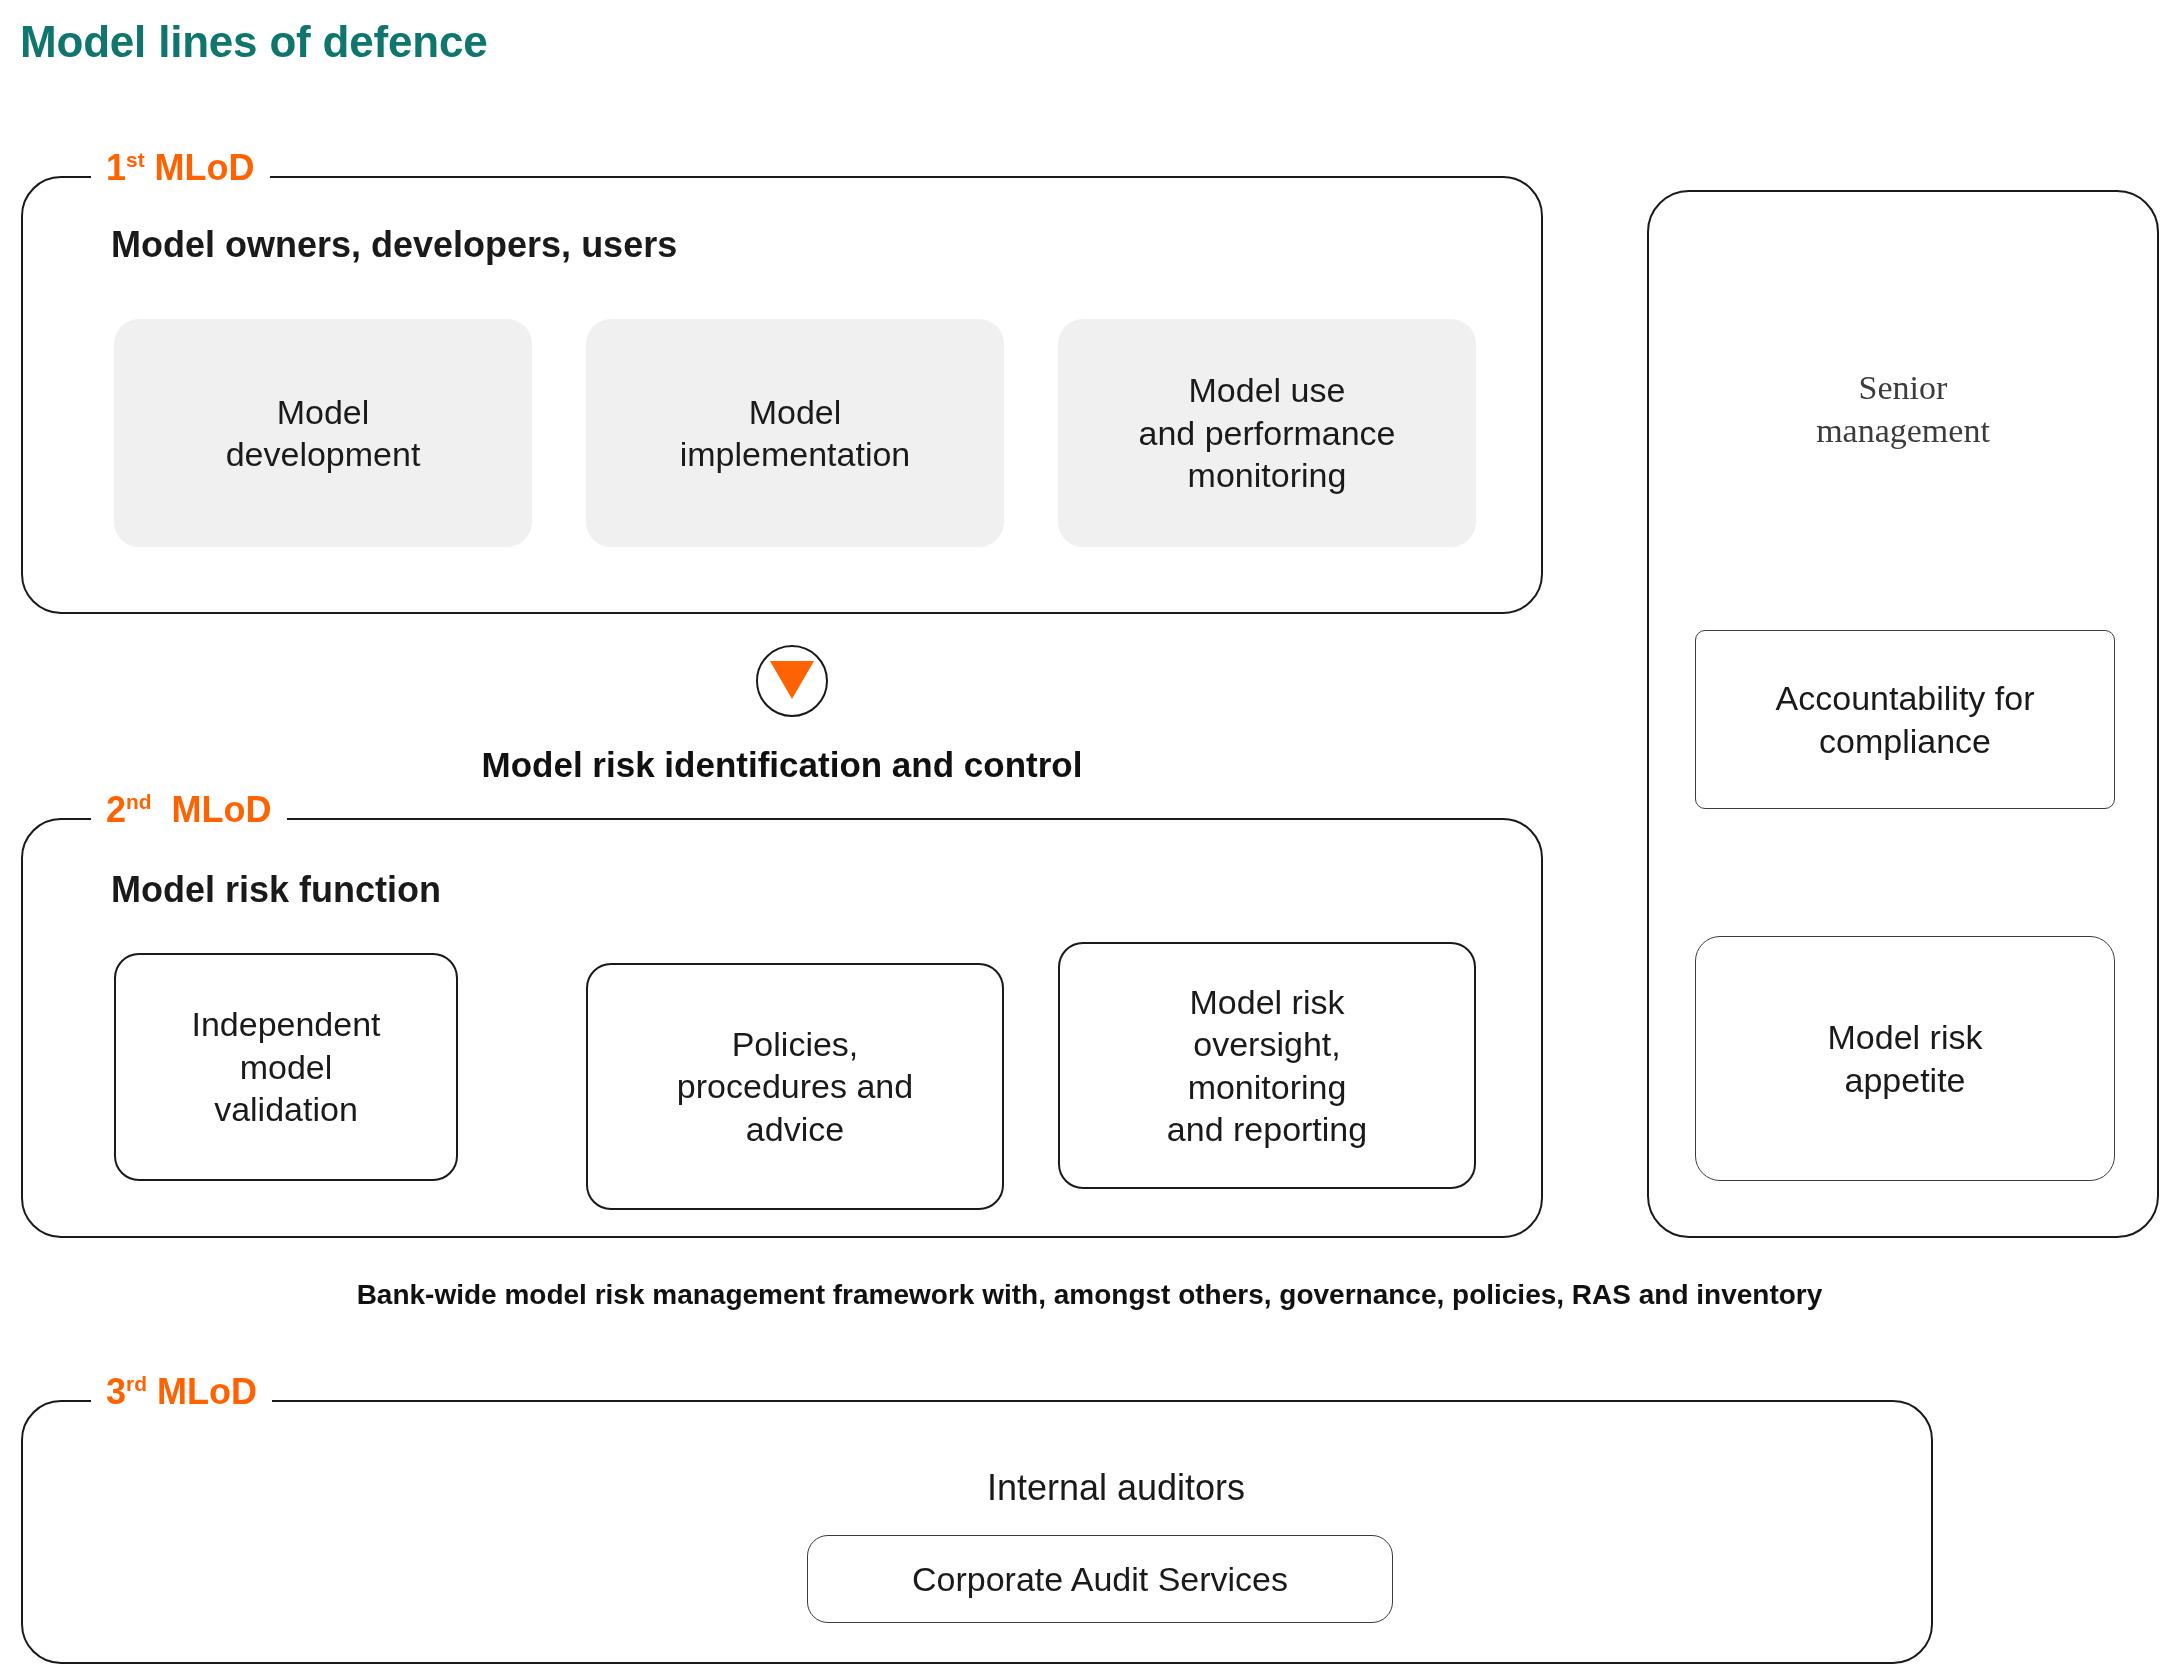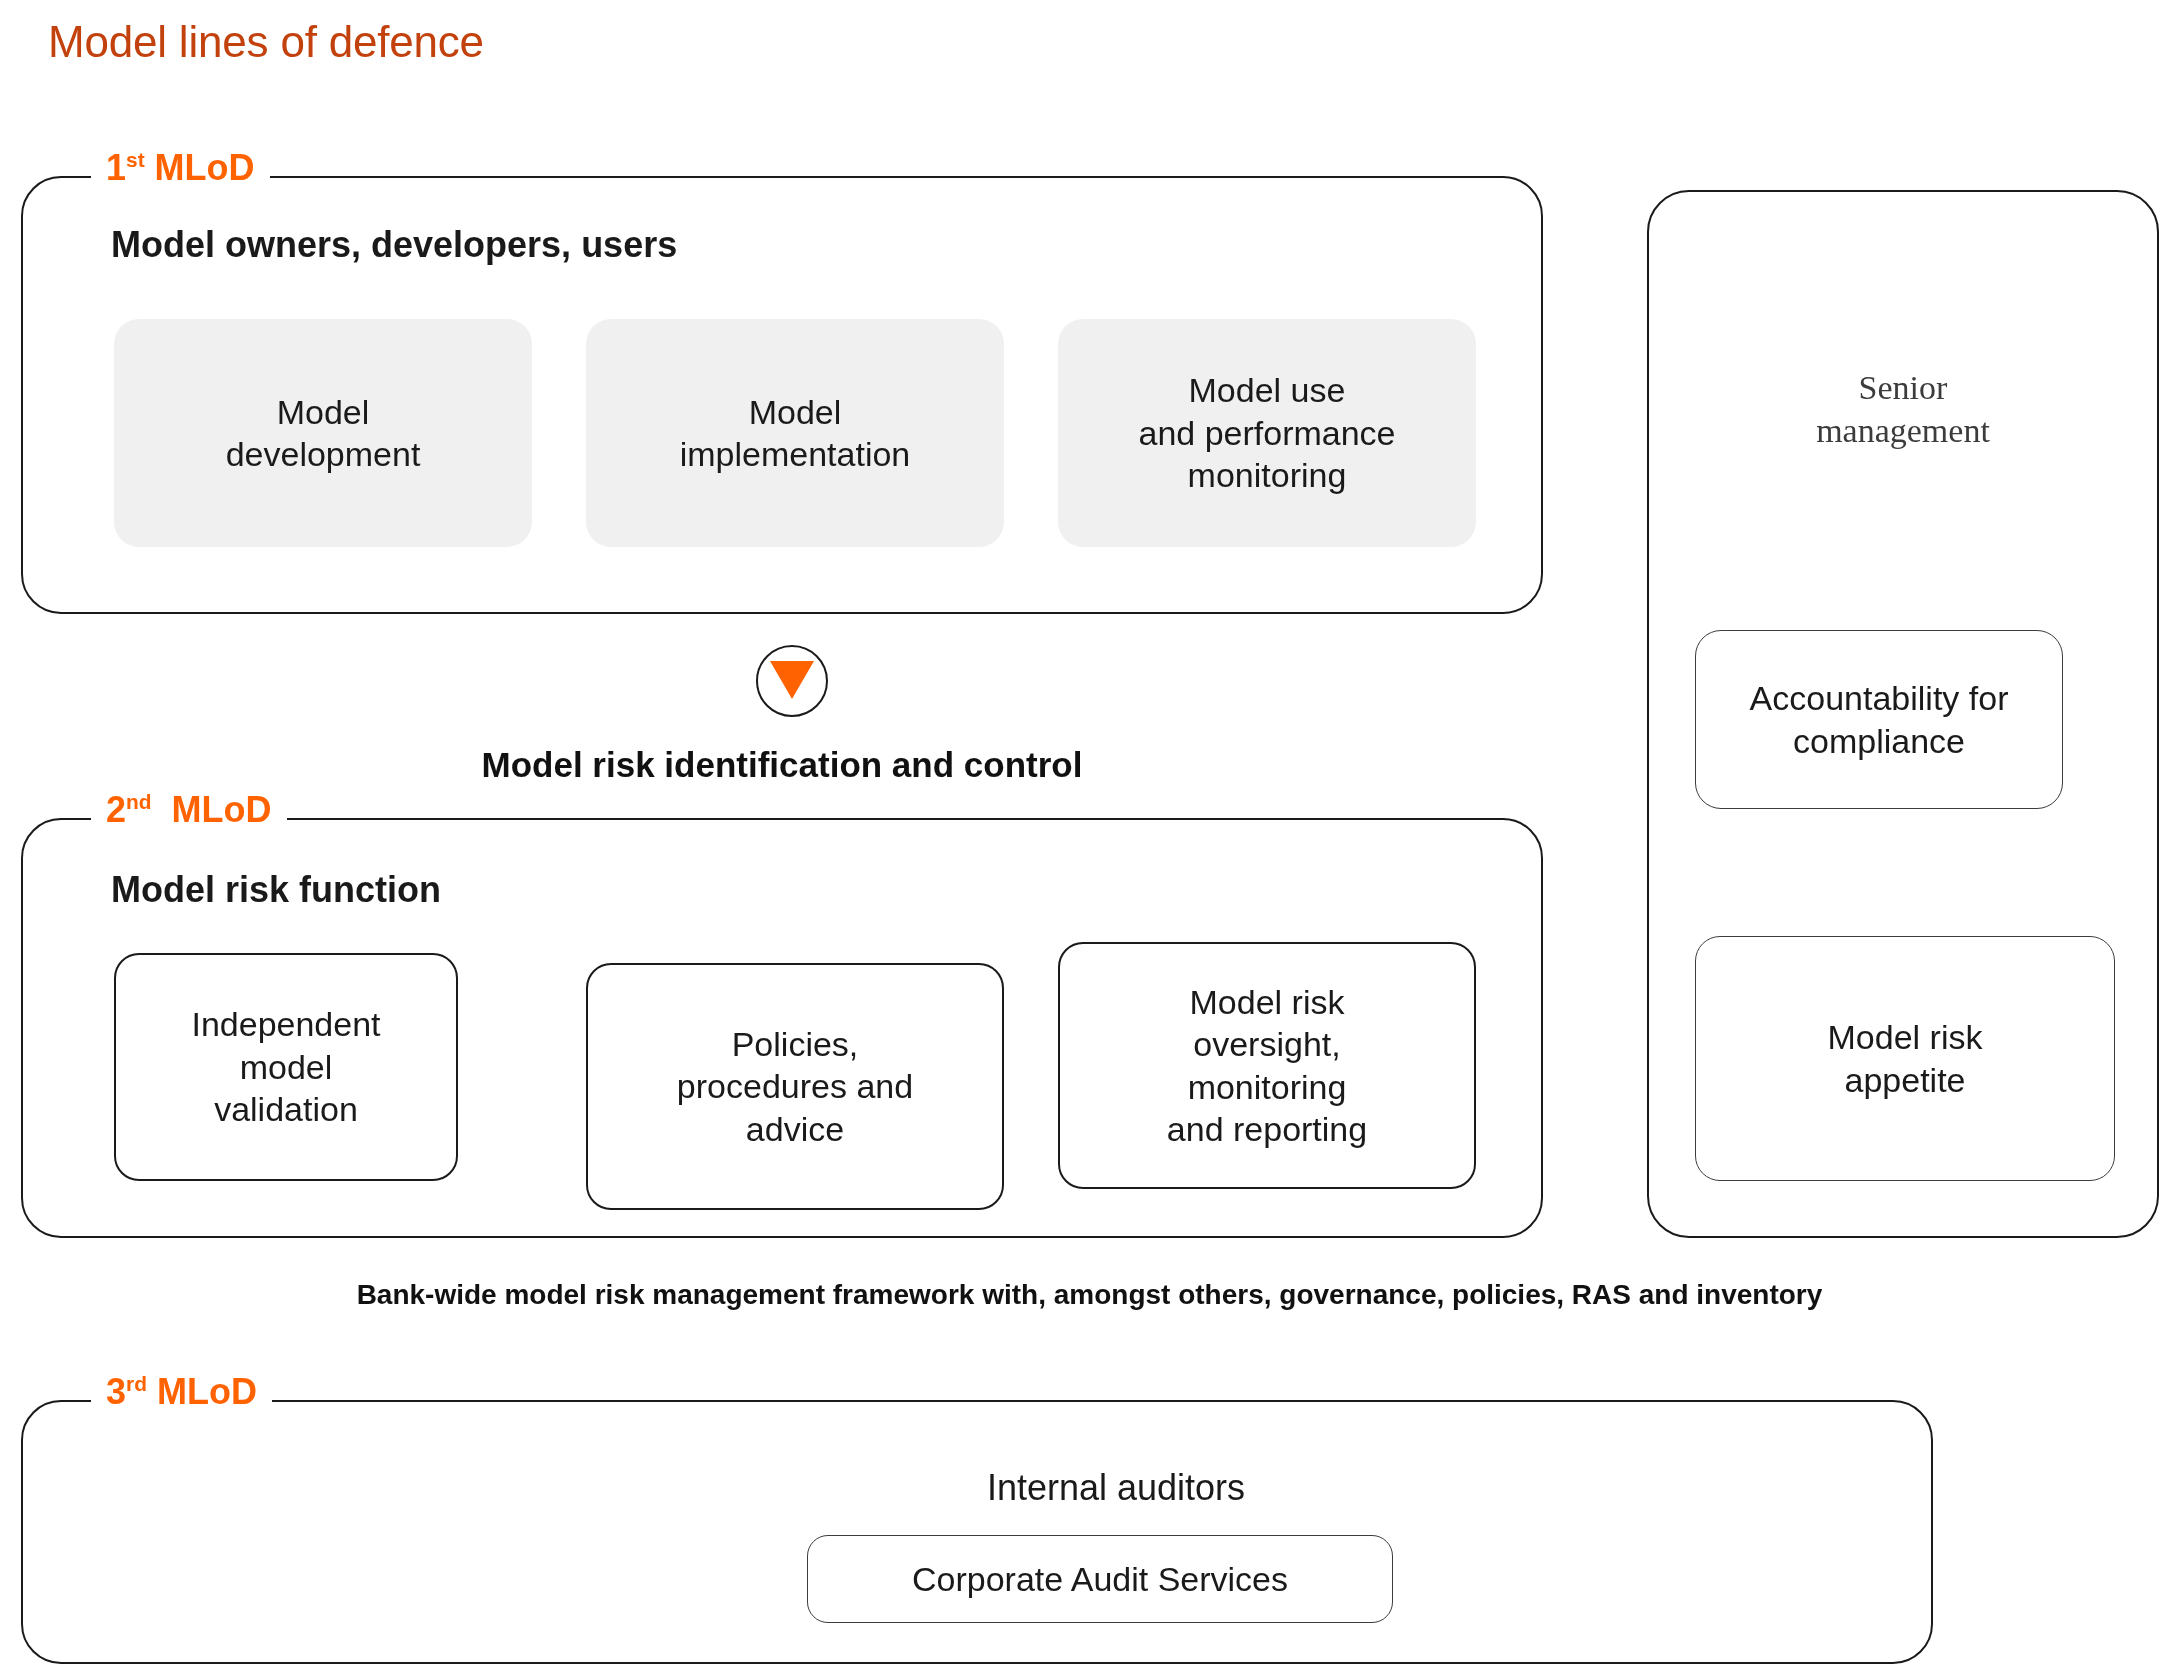--- a/index.html
+++ b/index.html
@@ -16,25 +16,25 @@
     position: relative;
     width: 2179px;
     height: 1681px;
     background: #ffffff;
     overflow: hidden;
   }
 
   
   .page-title {
     position: absolute;
-    left: 48px;
+    left: 20px;
     top: 17px;
     font-size: 44px;
-    font-weight: normal;
-    color: #c2410c;
+    font-weight: bold;
+    color: #0f766e;
     letter-spacing: -0.2px;
     white-space: nowrap;
   }
 
   
   .group {
     position: absolute;
     box-sizing: border-box;
     border: 2.4px solid #1a1a1a;
     border-radius: 40px;
@@ -214,21 +214,21 @@
 
     <div class="center-text" style="left:0px; top:65px; width:2138px;">Internal auditors</div>
 
     <div class="card outlined-thin" style="left:784px; top:133px; width:586px; height:88px;">Corporate Audit Services</div>
   </div>
 
   <div class="group" style="left:1647px; top:190px; width:512px; height:1048px; border-radius:42px;">
     <div class="right-col-heading" style="left:0px; top:175px; white-space:pre-line;">Senior
 management</div>
 
-    <div class="card outlined-thin" style="left:46px; top:438px; width:368px; height:179px; white-space:pre-line; border-radius:26px;">Accountability for
+    <div class="card outlined-thin" style="left:46px; top:438px; width:420px; height:179px; white-space:pre-line; border-radius:10px;">Accountability for
 compliance</div>
 
     <div class="card outlined-thin" style="left:46px; top:744px; width:420px; height:245px; white-space:pre-line; border-radius:25px;">Model risk
 appetite</div>
   </div>
 
 </div>
 
 
 </body></html>

